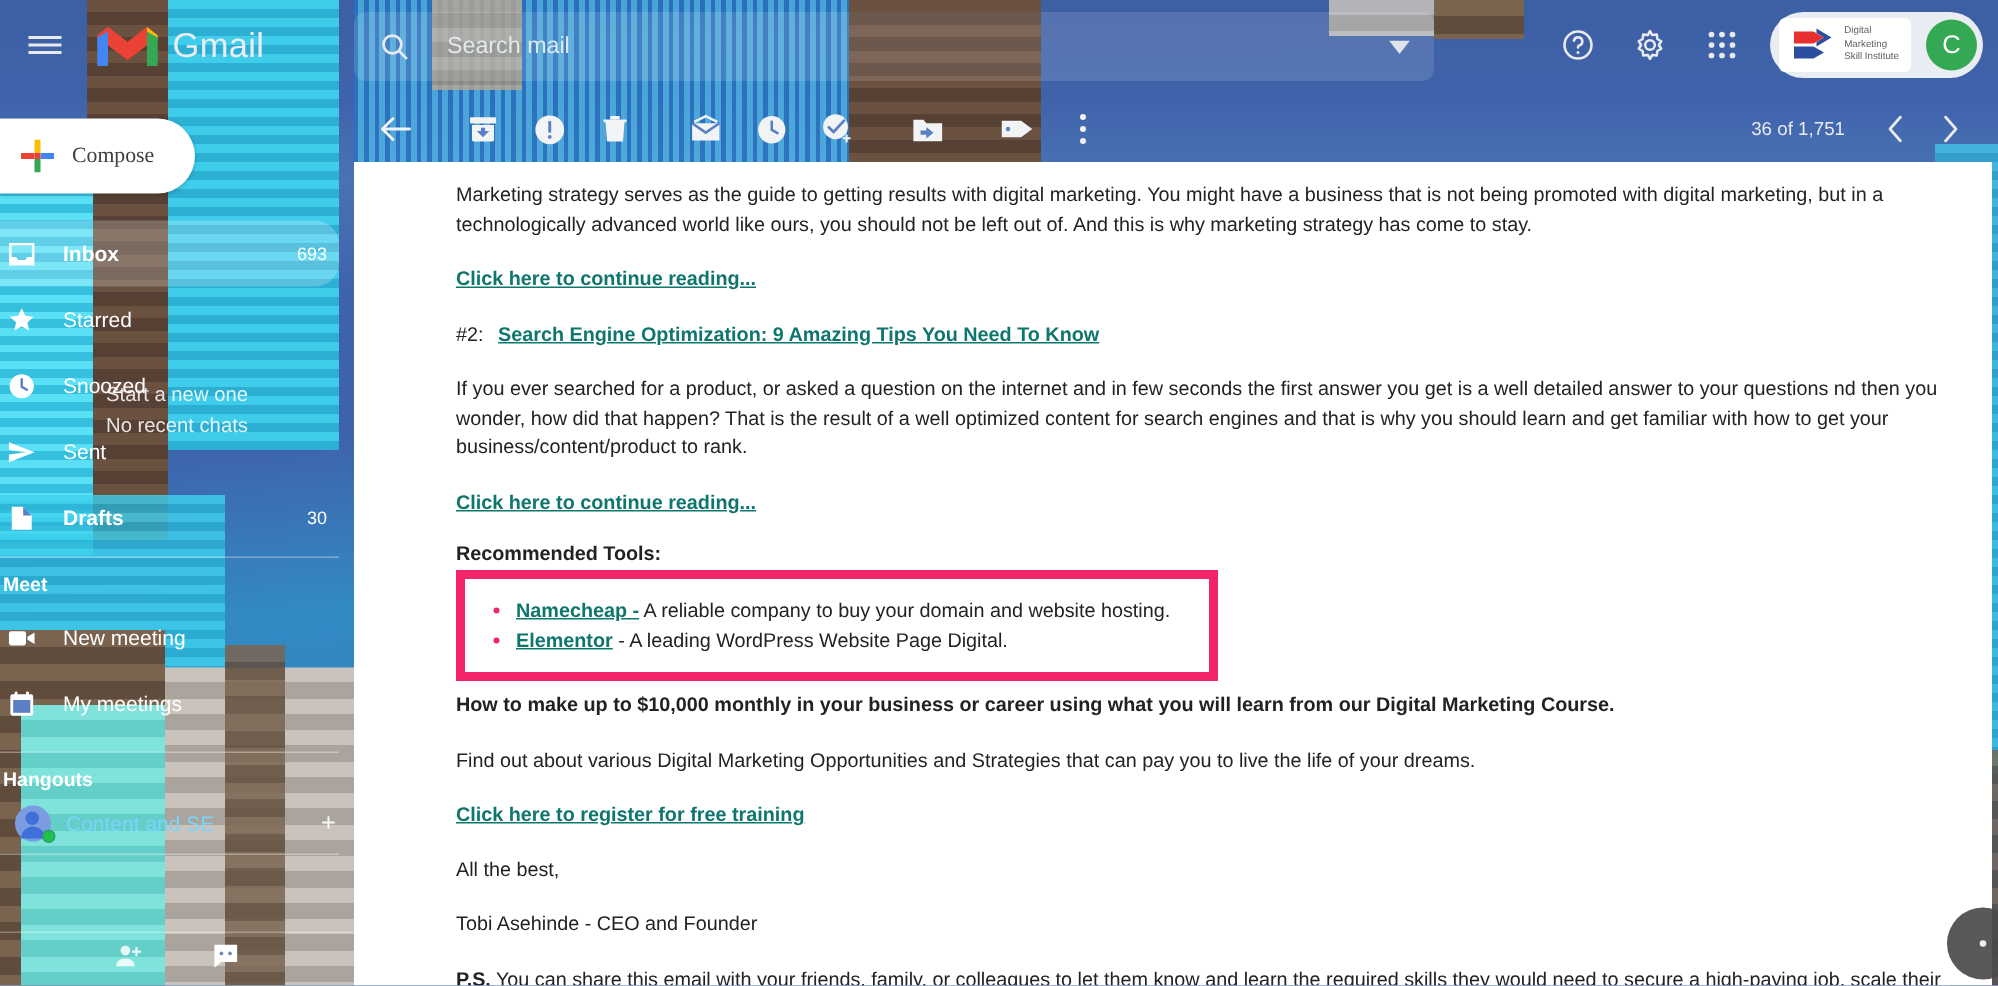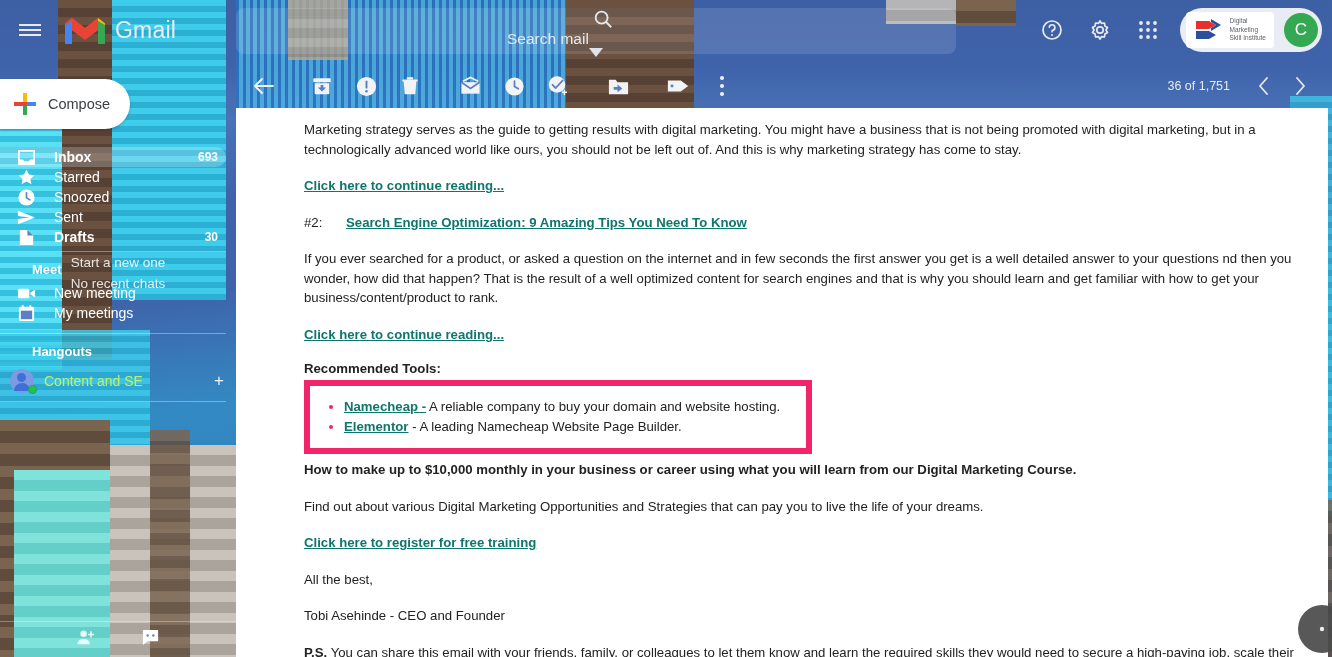--- a/index.html
+++ b/index.html
@@ -81,21 +81,20 @@
     font-family: "Liberation Sans", sans-serif;
   }
 
   #search-wrap {
     position: absolute; left: 236px; top: 8px;
     width: 720px; height: 46px;
     background: rgba(255,255,255,0.12);
     border-radius: 8px;
     display: flex; align-items: center;
     backdrop-filter: none;
-    flex-direction: column;
   }
   #search-icon { margin-left: 14px; width: 26px; height: 26px; display:flex; align-items:center; justify-content:center; }
   #search-input {
     flex: 1; border: 0; background: transparent;
     font-size: 15.5px; color: #eef1f6; margin-left: 22px;
     font-family: "Liberation Sans", sans-serif; outline: none;
   }
   #search-input::placeholder { color: #e3e7ee; opacity: 1; }
   #search-options { width: 46px; display:flex; align-items:center; justify-content:center; cursor:pointer; }
 
@@ -131,46 +130,46 @@
   }
   #compose-btn {
     position: absolute; left: 0px; top: 19px;
     width: 130px; height: 50px;
     background: #fff; border-radius: 0 25px 25px 0;
     display: flex; align-items: center; gap: 12px;
     padding-left: 14px; cursor: pointer;
     box-shadow: 0 1px 3px rgba(0,0,0,.2);
   }
   #compose-plus { width: 22px; height: 22px; position: relative; }
-  #compose-label { font-size: 14.5px; color: #3c4043; font-family: Liberation Sans, sans-serif; }
+  #compose-label { font-size: 14.5px; color: #3c4043; font-family: Liberation Serif, serif; }
 
   #nav-list { position: absolute; top: 87px; left: 0; right: 0; }
   .nav-item {
-    height: 20px; display: flex; align-items: center;
-    padding-left: 16px; border-radius: 0 16px 16px 0;
+    height: 44px; display: flex; align-items: center;
+    padding-left: 4px; border-radius: 0 16px 16px 0;
     margin-right: 10px; cursor: pointer; color: #ffffff;
     font-size: 14px;
   }
   .nav-item.active { background: rgba(255,255,255,0.22); font-weight: bold; }
   .nav-icon { width: 20px; height: 20px; margin-right: 18px; display:flex; align-items:center; justify-content:center; flex:0 0 20px; }
   .nav-label { flex: 1; white-space: nowrap; }
-  .nav-count { font-size: 12px; font-weight: bold; padding-right: 8px; }
+  .nav-count { font-size: 12px; font-weight: normal; padding-right: 8px; }
 
   .section-head {
     font-size: 13px; font-weight: bold; color: #fff;
-    padding: 6px 0 6px 32px;
+    padding: 6px 0 6px 2px;
   }
   .section-div { height: 1px; background: rgba(255,255,255,.35); margin: 4px 10px 4px 0; }
 
   #hangout-user { display: flex; align-items: center; height: 32px; padding-left: 10px; cursor: pointer; }
   #hangout-avatar { width: 24px; height: 24px; border-radius: 50%; background: #7b9ce0; position: relative; margin-right: 10px; }
   #hangout-avatar .head { position:absolute; width:9px; height:9px; border-radius:50%; background:#3f6fd8; left:7px; top:4px;}
   #hangout-avatar .body { position:absolute; width:16px; height:8px; border-radius:8px 8px 0 0; background:#3f6fd8; left:4px; top:14px;}
   #hangout-avatar .dot { position:absolute; width:9px; height:9px; border-radius:50%; background:#21c24b; right:-3px; bottom:-1px; border:1.5px solid rgba(60,100,170,.4);}
-  #hangout-name { color: #bef264; font-size: 14px; }
+  #hangout-name { color: #7dd3fc; font-size: 14px; }
   #hangout-plus { color: #fff; font-size: 17px; margin-left: auto; margin-right: 12px; opacity: .9; }
 
   #no-chats {
     position: absolute; top: 120px; left: 0; right: 0;
     text-align: center; color: rgba(255,255,255,.85);
     font-size: 13.5px; line-height: 21px;
   }
   #chat-empty-wrap { position: absolute; top: 72px; left: 0; right: 0; bottom: 38px; }
   #sidebar-footer {
     position: absolute; left: 0; right: 0; bottom: 0; height: 36px;
@@ -594,38 +593,38 @@
 <div id="content-panel">
 
   <p>Marketing strategy serves as the guide to getting results with digital marketing. You might have a business that is not being promoted with digital marketing, but in a technologically advanced world like ours, you should not be left out of. And this is why marketing strategy has come to stay.</p>
 
   <p>
     <a class="bodylink" href="#">Click here to continue reading...</a>
   </p>
 
   <p>
     <span>#2:</span>
-    <a class="bodylink" href="#" style="margin-left:20px;">Search Engine Optimization: 9 Amazing Tips You Need To Know</a>
+    <a class="bodylink" href="#" style="margin-left:6px;">Search Engine Optimization: 9 Amazing Tips You Need To Know</a>
   </p>
 
   <p>If you ever searched for a product, or asked a question on the internet and in few seconds the first answer you get is a well detailed answer to your questions nd then you wonder, how did that happen? That is the result of a well optimized content for search engines and that is why you should learn and get familiar with how to get your business/content/product to rank.</p>
 
   <p>
     <a class="bodylink" href="#">Click here to continue reading...</a>
   </p>
 
   <div id="tools-label">Recommended Tools:</div>
 
   <div id="highlight-box" style="border-color: rgb(242, 37, 107);">
     <ul>
       <li>
         <a href="#" style="font-weight:bold;">Namecheap -</a><span> A reliable company to buy your domain and website hosting.</span>
       </li>
       <li>
-        <a href="#" style="font-weight:bold;">Elementor</a><span> - A leading Namecheap Website Page Builder.</span>
+        <a href="#" style="font-weight:bold;">Elementor</a><span> - A leading WordPress Website Page Digital.</span>
       </li>
     </ul>
   </div>
 
   <p class="bold tight" style="margin-top:4px;">How to make up to $10,000 monthly in your business or career using what you will learn from our Digital Marketing Course.</p>
 
   <p>Find out about various Digital Marketing Opportunities and Strategies that can pay you to live the life of your dreams.</p>
 
   <p>
     <a class="bodylink" href="#">Click here to register for free training</a>

